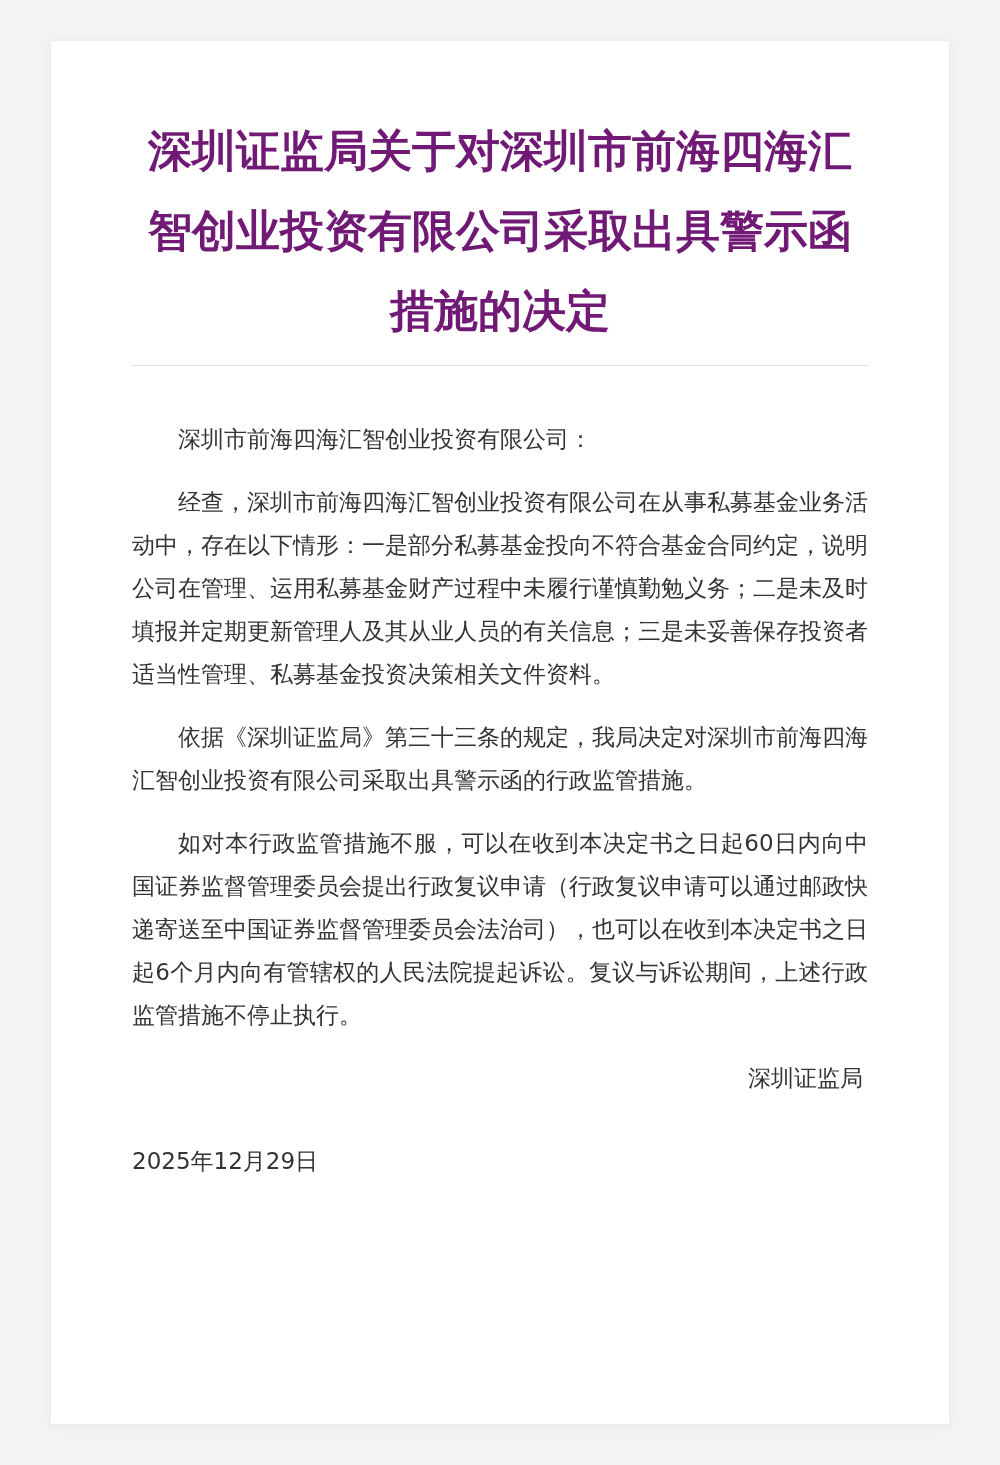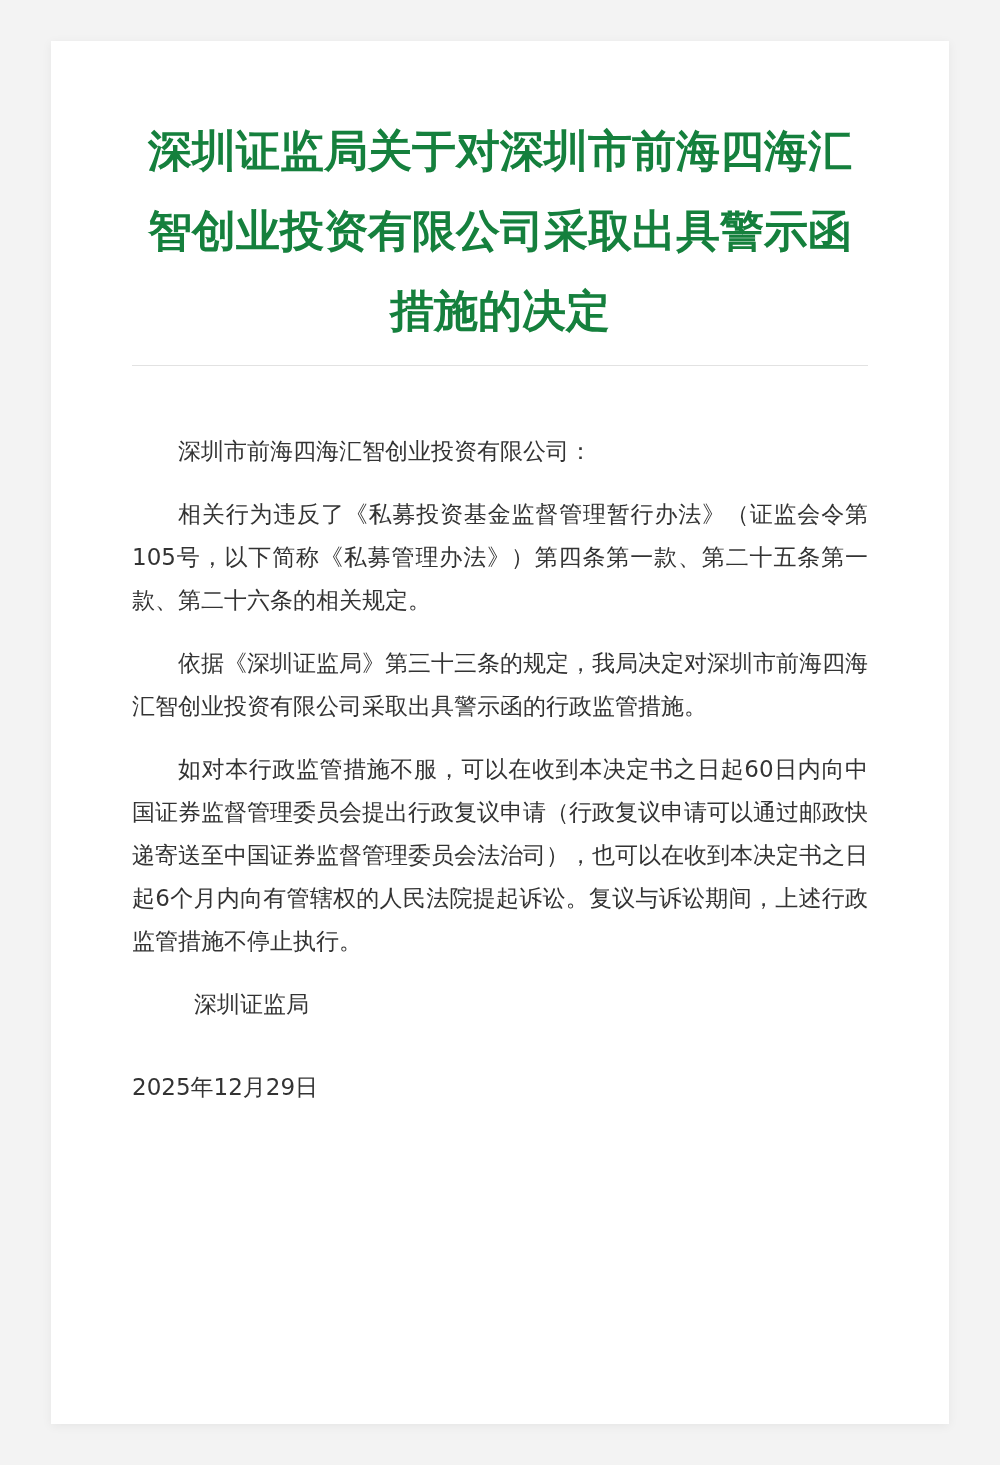--- a/index.html
+++ b/index.html
@@ -25,51 +25,52 @@
       box-sizing: border-box;
       padding: 0 81px;
     }
     .title {
       margin: 0;
       padding-top: 70px;
       font-size: 44px;
       line-height: 80px;
       font-weight: bold;
       text-align: center;
-      color: #15803d;
+      color: #701a75;
       letter-spacing: 0px;
       padding-bottom: 14px;
       border-bottom: 1px solid #e2e2e2;
     }
     .content {
       padding-top: 52px;
       font-size: 23px;
       line-height: 43px;
       color: #333333;
     }
     .para {
-      margin: 12px 0 20px 0;
+      margin: 0 0 20px 0;
       text-indent: 2em;
       text-align: justify;
     }
     .signature {
-      margin: 16px;
+      margin: 5px;
       text-indent: 2em;
+      text-align: right;
     }
     .date {
       margin: 40px 0 0 0;
       text-align: left;
     }
   </style>
 </head>
 <body>
 
 <div class="card">
   <h1 class="title">深圳证监局关于对深圳市前海四海汇智创业投资有限公司采取出具警示函措施的决定</h1>
   <div class="content">
     <p class="para">深圳市前海四海汇智创业投资有限公司：</p>
-    <p class="para">相关行为违反了《私募投资基金监督管理暂行办法》（证监会令第105号，以下简称《私募管理办法》）第四条第一款、第二十五条第一款、第二十六条的相关规定。</p>
+    <p class="para">经查，深圳市前海四海汇智创业投资有限公司在从事私募基金业务活动中，存在以下情形：一是部分私募基金投向不符合基金合同约定，说明公司在管理、运用私募基金财产过程中未履行谨慎勤勉义务；二是未及时填报并定期更新管理人及其从业人员的有关信息；三是未妥善保存投资者适当性管理、私募基金投资决策相关文件资料。</p>
     <p class="para">依据《深圳证监局》第三十三条的规定，我局决定对深圳市前海四海汇智创业投资有限公司采取出具警示函的行政监管措施。</p>
     <p class="para">如对本行政监管措施不服，可以在收到本决定书之日起60日内向中国证券监督管理委员会提出行政复议申请（行政复议申请可以通过邮政快递寄送至中国证券监督管理委员会法治司），也可以在收到本决定书之日起6个月内向有管辖权的人民法院提起诉讼。复议与诉讼期间，上述行政监管措施不停止执行。</p>
     <p class="signature">深圳证监局</p>
     <p class="date">2025年12月29日</p>
   </div>
 </div>
 
 </body></html>

